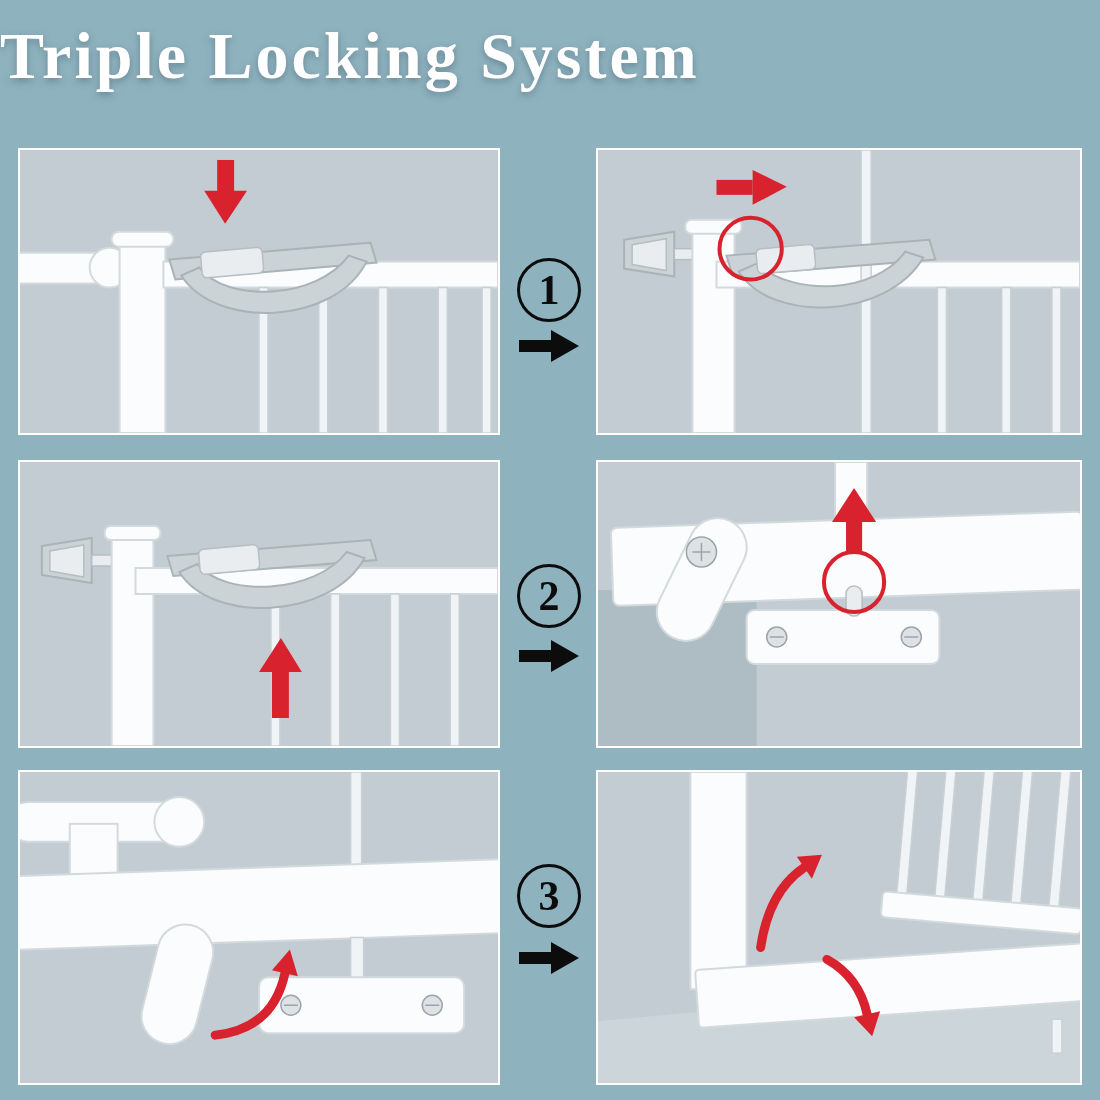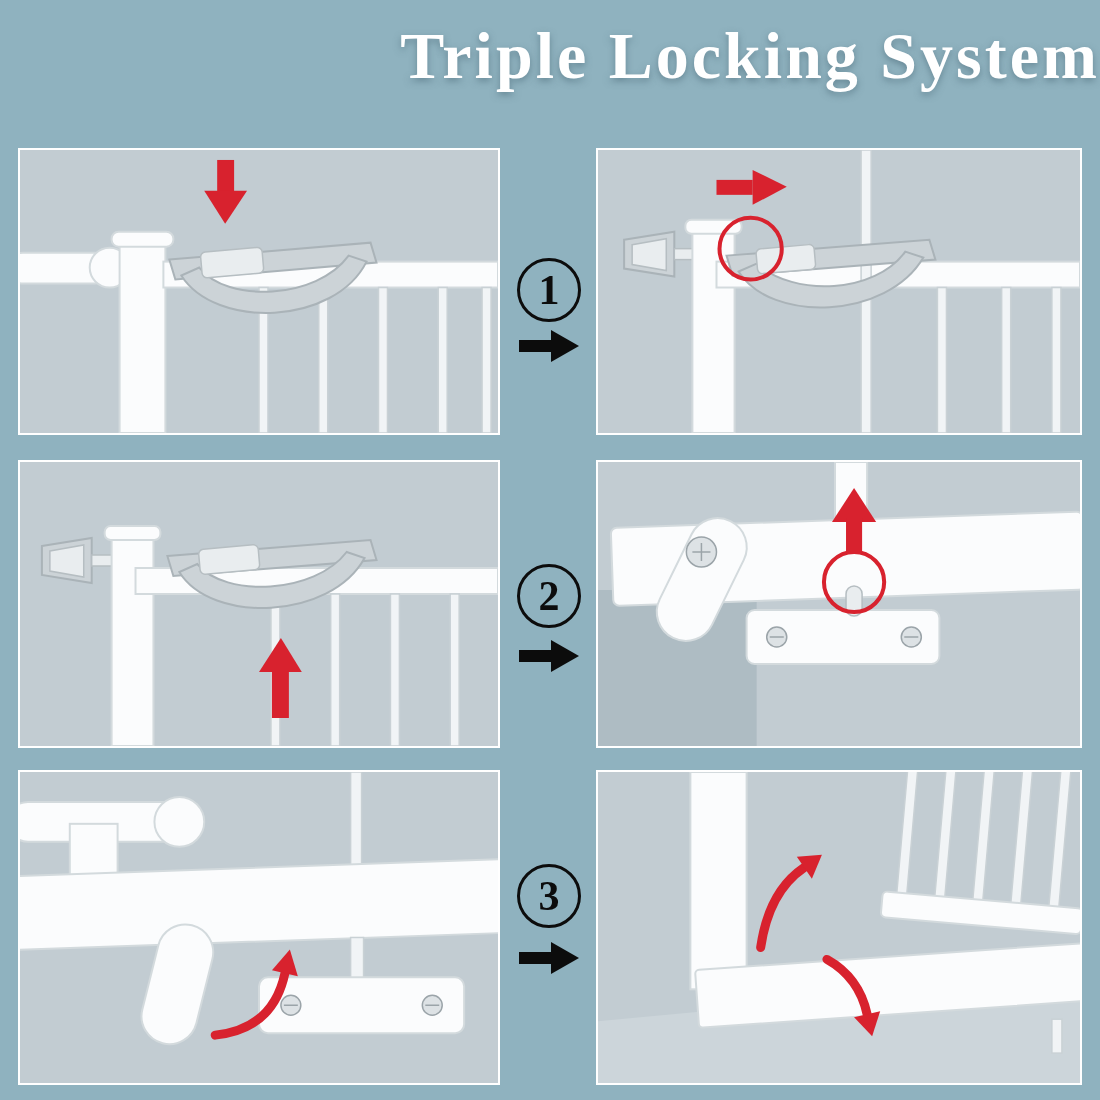--- a/index.html
+++ b/index.html
@@ -3,21 +3,21 @@
 <meta charset="utf-8">
 <style>
   html,body{margin:0;padding:0;}
   body{
     width:1100px;height:1100px;overflow:hidden;position:relative;
     background:var(--page-background,#8fb2bf);
     font-family:"Liberation Serif", serif;
   }
   .title{
     position:absolute;top:18px;left:0;width:1100px;margin:0;
-    text-align:right;font-size:66px;font-weight:700;letter-spacing:3px;
+    text-align:left;font-size:66px;font-weight:700;letter-spacing:3px;
     color:var(--title-text,#fff);
     text-shadow:0 3px 7px rgba(70,100,115,.55);
   }
   .panel{
     position:absolute;border:2px solid var(--panel-border,#fff);
     box-sizing:border-box;background:var(--panel-background,#c2ccd2);
   }
   .panel svg{display:block;width:100%;height:100%;}
   .p1{left:18px;top:148px;width:482px;height:287px;}
   .p2{left:596px;top:148px;width:486px;height:287px;}

